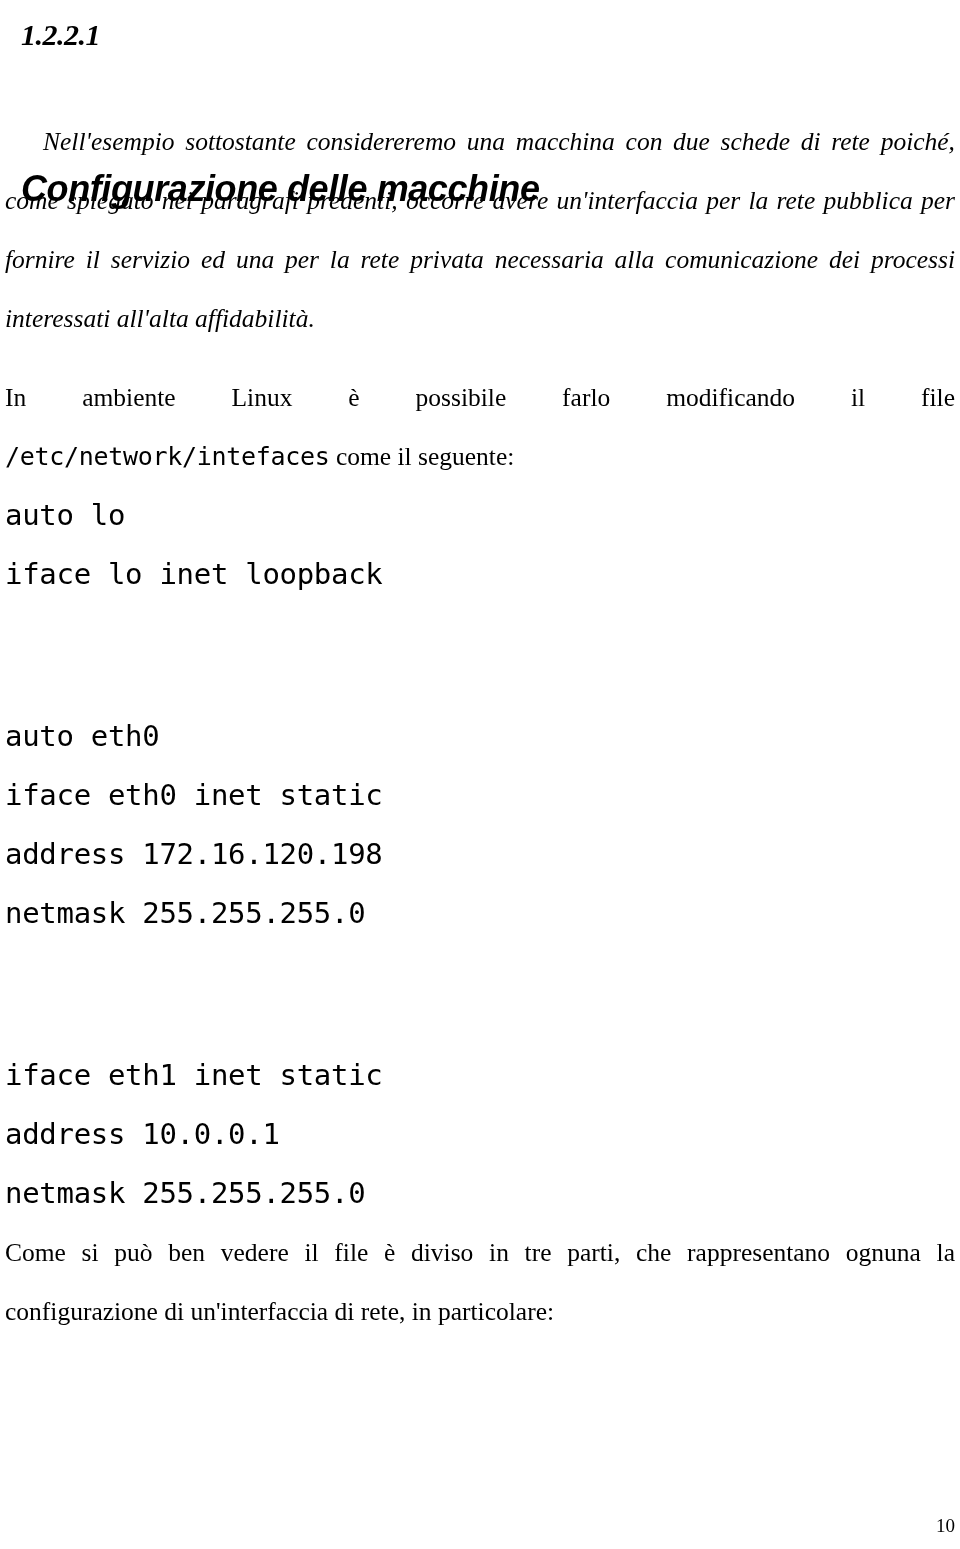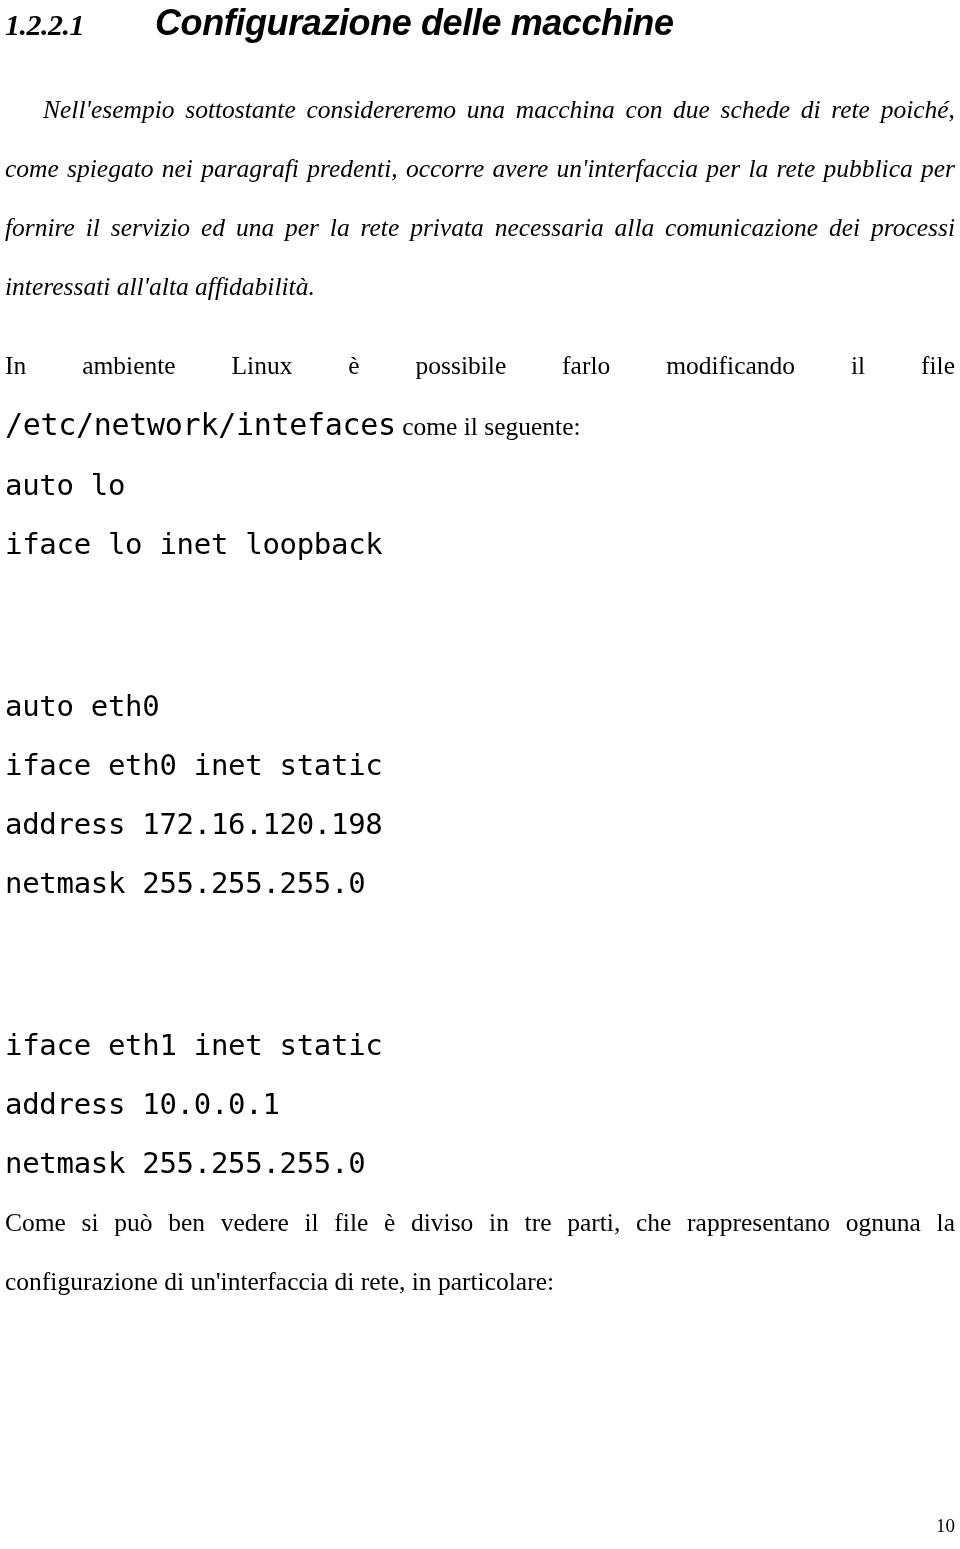--- a/index.html
+++ b/index.html
@@ -20,24 +20,25 @@
     position: absolute;
     left: 5px;
     top: 0;
     width: 950px;
   }
 
   
   .heading {
     display: flex;
     align-items: baseline;
-    margin: 0;
+    margin: 16px;
     padding-top: 2px;
     height: 48px;
     white-space: nowrap;
+    flex-direction: column;
   }
   .heading-number {
     font-family: "Liberation Serif", "DejaVu Serif", serif;
     font-weight: bold;
     font-style: italic;
     font-size: 30px;
     letter-spacing: -0.5px;
     width: 150px;
     flex: 0 0 150px;
   }
@@ -67,21 +68,21 @@
     font-style: italic;
   }
 
   .spacer-20 { height: 20px; }
   .spacer-30 { height: 30px; }
   .spacer-44 { height: 44px; }
 
   
   .mono {
     font-family: "DejaVu Sans Mono", "Liberation Mono", monospace;
-    font-size: 30px;
+    font-size: 25px;
     letter-spacing: -0.3px;
   }
   .code-line {
     font-family: "DejaVu Sans Mono", "Liberation Mono", monospace;
     font-size: 29px;
     line-height: 59px;
     letter-spacing: -0.3px;
     white-space: pre;
     margin: 0;
   }

